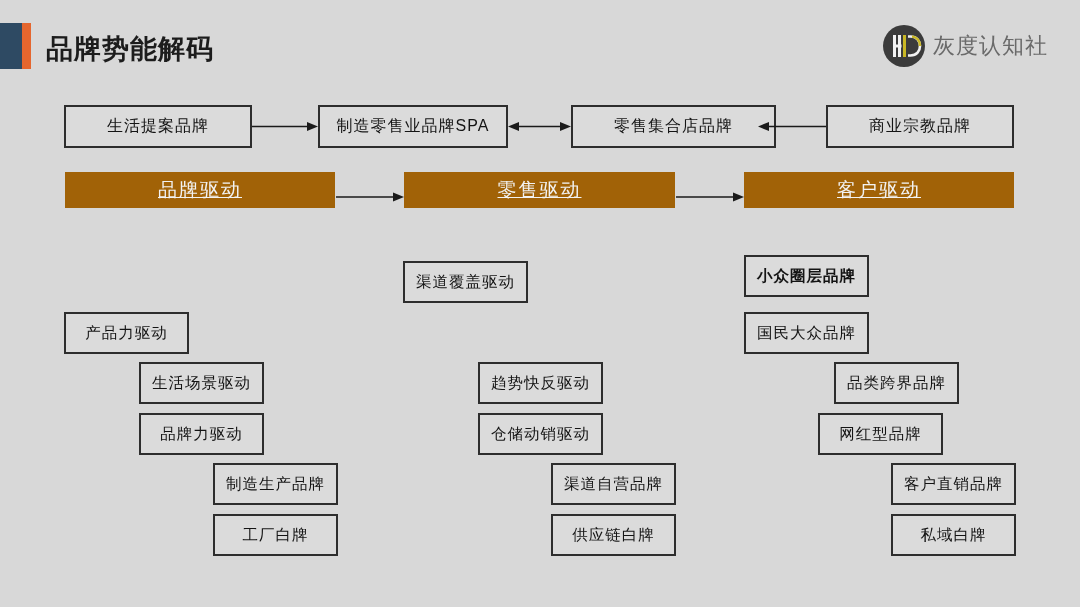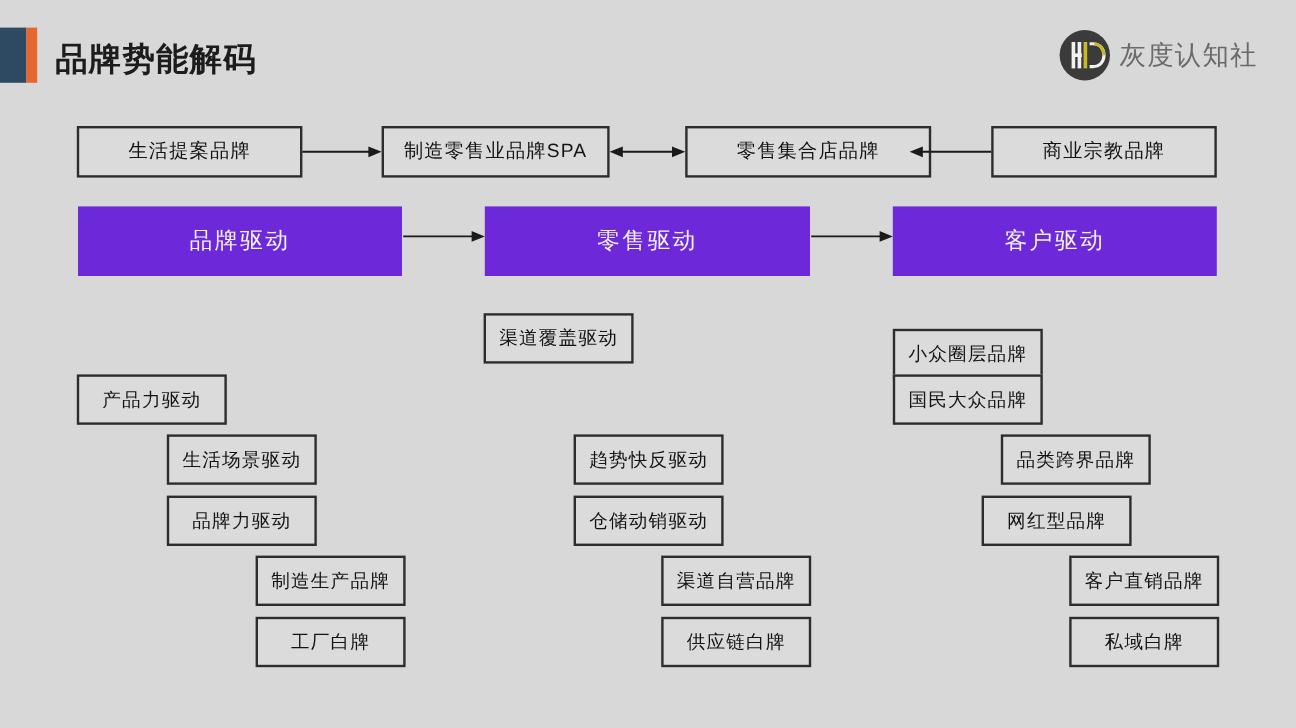--- a/index.html
+++ b/index.html
@@ -33,24 +33,24 @@
   .node {
     position: absolute;
     background: #dbdbdb;
     border: 2px solid #2d2d2d;
     display: flex; align-items: center; justify-content: center;
     font-size: 16px; color: #141414; letter-spacing: 1px;
   }
   .top-node { top: 105px; height: 43px; }
 
   .banner {
-    position: absolute; top: 172px; height: 58px;
-    background: #6d28d9;
+    position: absolute; top: 172px; height: 36px;
+    background: #a16207;
     display: flex; align-items: center; justify-content: center;
-    font-size: 19px; color: #f2f2f2; letter-spacing: 2px;
+    font-size: 19px; color: #f2f2f2; letter-spacing: 2px; text-decoration: underline;
   }
 
   .sub-node { width: 125px; height: 42px; font-size: 15.5px; }
 
   
   svg.arrows { position: absolute; inset: 0; width: 1080px; height: 607px; pointer-events: none; }
   .arrow-line { stroke: #1a1a1a; stroke-width: 1.6px; }
   .arrow-head { fill: #1a1a1a; }
 </style>
 </head>
@@ -89,21 +89,21 @@
   <div class="node sub-node" style="left:139px; top:413px;">品牌力驱动</div>
   <div class="node sub-node" style="left:213px; top:463px;">制造生产品牌</div>
   <div class="node sub-node" style="left:213px; top:514px;">工厂白牌</div>
 
   <div class="node sub-node" style="left:403px; top:261px;">渠道覆盖驱动</div>
   <div class="node sub-node" style="left:478px; top:362px;">趋势快反驱动</div>
   <div class="node sub-node" style="left:478px; top:413px;">仓储动销驱动</div>
   <div class="node sub-node" style="left:551px; top:463px;">渠道自营品牌</div>
   <div class="node sub-node" style="left:551px; top:514px;">供应链白牌</div>
 
-  <div class="node sub-node" style="left:744px; top:274px;">小众圈层品牌</div>
+  <div class="node sub-node" style="left:744px; top:255px;font-weight:bold;">小众圈层品牌</div>
   <div class="node sub-node" style="left:744px; top:312px;">国民大众品牌</div>
   <div class="node sub-node" style="left:818px; top:362px;margin-left:16px;">品类跨界品牌</div>
   <div class="node sub-node" style="left:818px; top:413px;">网红型品牌</div>
   <div class="node sub-node" style="left:891px; top:463px;">客户直销品牌</div>
   <div class="node sub-node" style="left:891px; top:514px;">私域白牌</div>
 
   <svg class="arrows">
 
     <line class="arrow-line" x1="252" y1="126.5" x2="310" y2="126.5"></line>
     <polygon class="arrow-head" points="318,126.5 307,122 307,131"></polygon>

